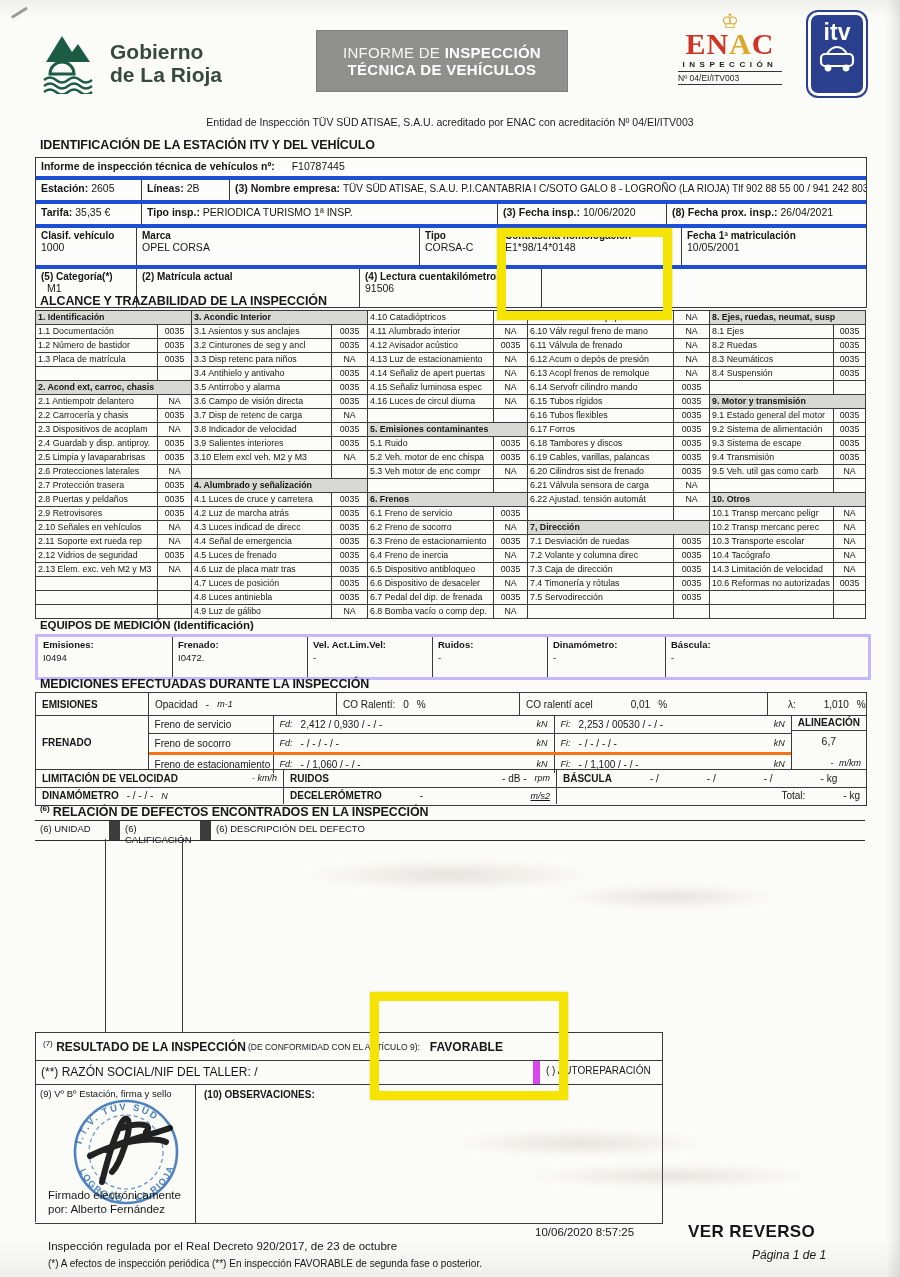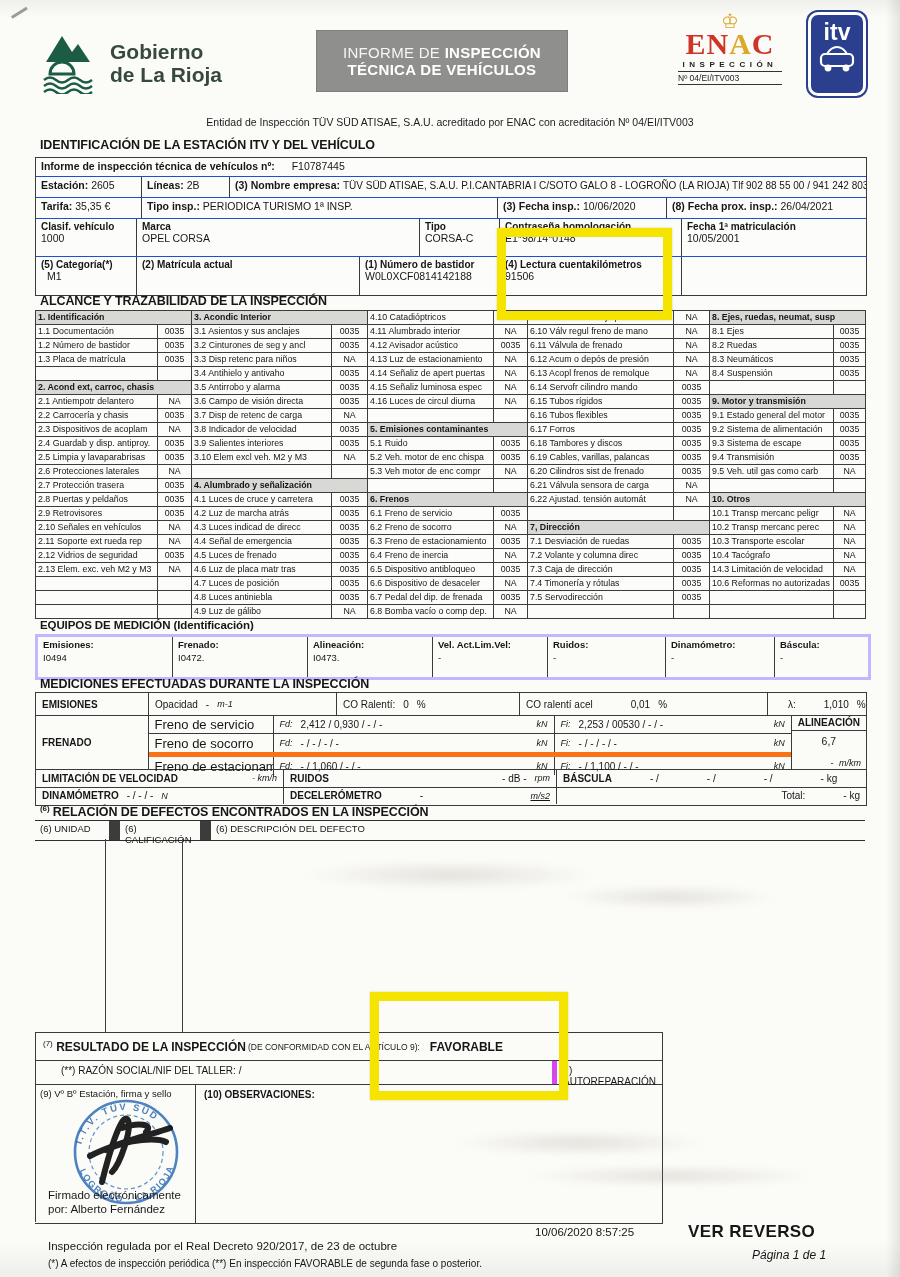--- a/index.html
+++ b/index.html
@@ -27,21 +27,21 @@
   .enac .insp{font-size:8px;letter-spacing:4.5px;font-weight:700;color:#222;margin-top:2px;}
   .enac .num{font-size:8.5px;color:#222;border-top:1px solid #333;border-bottom:1px solid #333;padding:1px 0;margin-top:2px;text-align:left;}
   .itv-sign{left:808px;top:12px;width:58px;height:84px;background:#2a3f8d;border-radius:10px;
     box-shadow:0 0 0 2px #2a3f8d, inset 0 0 0 3px #fff,inset 0 0 0 5px #2a3f8d;
     display:flex;flex-direction:column;align-items:center;justify-content:flex-start;}
   .itv-sign .itv-word{color:#fff;font-weight:700;font-size:23px;line-height:24px;margin-top:8px;letter-spacing:0;}
   .accred{left:0;top:116px;width:900px;text-align:center;font-size:10.5px;color:#1c1c1c;}
   .sec-title{font-weight:700;font-size:12.5px;letter-spacing:-.1px;}
   
   .id-table{left:35px;top:157px;width:830px;border:1px solid #3a3a3a;font-size:10.5px;background:rgba(255,255,255,.35);}
-  .id-row{display:flex;border-bottom:1px solid #1d4ed8;}
+  .id-row{display:flex;border-bottom:4px solid #1d4ed8;}
   .id-row:last-child{border-bottom:none;}
   .id-cell{border-right:1px solid #3a3a3a;padding:2px 5px;overflow:hidden;white-space:nowrap;}
   .id-cell:last-child{border-right:none;}
   .id-cell .cl{font-weight:700;display:block;font-size:10px;}
   .id-cell .cv{display:block;font-size:10.5px;}
   .redact{width:112px;height:16px;background:#0a0a0a;margin-top:1px;}
   
   #alcance-grid{position:absolute;left:35px;top:310px;width:830px;display:grid;
     grid-template-columns:122px 34px 140px 36px 126px 34px 146px 36px 124px 32px;
     grid-auto-rows:14px;border-top:1px solid #3c3c3c;border-left:1px solid #3c3c3c;
@@ -57,21 +57,21 @@
   .eq-cell{border-right:1px solid #3a3a3a;padding:2px 5px;font-size:9.5px;overflow:hidden;}
   .eq-cell:last-child{border-right:none;}
   .eq-cell .el{font-weight:700;display:block;}
   .eq-cell .ev{display:block;margin-top:2px;}
   
   .med-table{left:35px;top:692px;width:830px;height:112px;border:1px solid #3a3a3a;font-size:10px;}
   .med-row{position:absolute;left:0;width:830px;display:flex;}
   .mcell{border-right:1px solid #3a3a3a;padding:3px 6px;overflow:hidden;white-space:nowrap;display:flex;align-items:center;gap:8px;}
   .mcell:last-child{border-right:none;}
   .unit{font-style:italic;font-size:9px;}
-  .fr-name{font-size:13px;}
+  .fr-name{font-size:10px;}
   
   .def-head{left:35px;top:820px;width:830px;height:19px;border-top:1.5px solid #2e2e2e;border-bottom:1.5px solid #2e2e2e;display:flex;font-size:9.5px;}
   .def-head div{padding:2px 5px;}
   .vline{width:1px;background:#3c3c3c;}
   
   .res-block{left:35px;top:1032px;width:627px;height:190px;border:1px solid #3a3a3a;border-left:none;}
   .res-r1{position:absolute;left:0;top:0;width:627px;height:28px;border-bottom:1px solid #3a3a3a;display:flex;align-items:center;padding-left:8px;box-sizing:border-box;}
   .res-r2{position:absolute;left:0;top:28px;width:627px;height:24px;border-bottom:1px solid #3a3a3a;display:flex;box-sizing:border-box;}
   .res-r3{position:absolute;left:0;top:52px;width:627px;height:138px;}
   
@@ -171,24 +171,20 @@
           <span class="cl">Fecha 1ª matriculación</span>
           <span class="cv">10/05/2001</span>
         </div>
     </div>
     <div class="id-row" style="height:38px;">
       <div class="id-cell" style="width:90px;">
           <span class="cl">(5) Categoría(*)</span>
           <span class="cv" style="padding-left:6px;">M1</span>
         </div>
       <div class="id-cell" style="width:212px;"><span class="cl">(2) Matrícula actual</span><span class="redact"></span></div>
-      <div class="id-cell" style="width:129px;">
-          <span class="cl">(1) Número de bastidor</span>
-          <span class="cv">W0L0XCF0814142188</span>
-        </div>
       <div class="id-cell" style="width:171px;">
           <span class="cl">(4) Lectura cuentakilómetros</span>
           <span class="cv">91506</span>
         </div>
       <div class="id-cell" style="flex:1;"></div>
     </div>
   </div>
 
   <div class="abs sec-title" style="left:40px;top:294px;">ALCANCE Y TRAZABILIDAD DE LA INSPECCIÓN</div>
   <div id="alcance-grid">
@@ -406,24 +402,20 @@
 
   <div class="abs sec-title" style="left:40px;top:619px;font-size:11.5px;">EQUIPOS DE MEDICIÓN (Identificación)</div>
   <div id="equipos-table">
       <div class="eq-cell">
         <span class="el">Emisiones:</span>
         <span class="ev">I0494</span>
       </div>
       <div class="eq-cell">
         <span class="el">Frenado:</span>
         <span class="ev">I0472.</span>
-      </div>
-      <div class="eq-cell">
-        <span class="el">Alineación:</span>
-        <span class="ev">I0473.</span>
       </div>
       <div class="eq-cell">
         <span class="el">Vel. Act.Lim.Vel:</span>
         <span class="ev">-</span>
       </div>
       <div class="eq-cell">
         <span class="el">Ruidos:</span>
         <span class="ev">-</span>
       </div>
       <div class="eq-cell">
@@ -471,21 +463,21 @@
               <span class="unit">Fd:</span>
               <span>2,412   /  0,930   /  -        /  -</span>
               <span class="unit" style="margin-left:auto;">kN</span>
             </div>
           <div class="mcell" style="flex:1;border-right:none;">
               <span class="unit">Fi:</span>
               <span>2,253   /  00530   /  -        /  -</span>
               <span class="unit" style="margin-left:auto;">kN</span>
             </div>
         </div>
-        <div style="display:flex;height:18px;border-bottom:5px solid #f97316;">
+        <div style="display:flex;height:18px;border-bottom:3px solid #f97316;">
           <div class="mcell fr-name" style="width:112px;">Freno de socorro</div>
           <div class="mcell" style="width:268px;">
               <span class="unit">Fd:</span>
               <span>-         /  -         /  -        /  -</span>
               <span class="unit" style="margin-left:auto;">kN</span>
             </div>
           <div class="mcell" style="flex:1;border-right:none;">
               <span class="unit">Fi:</span>
               <span>-         /  -        /  -        /  -</span>
               <span class="unit" style="margin-left:auto;">kN</span>
@@ -564,21 +556,21 @@
   <div class="abs ghost" style="left:300px;top:860px;width:300px;height:30px;"></div>
   <div class="abs ghost" style="left:560px;top:885px;width:220px;height:24px;"></div>
 
   <div class="abs res-block">
     <div class="res-r1">
       <span class="b" style="font-size:12px;"><sup style="font-size:8px;font-weight:400;">(7)</sup> <span>RESULTADO DE LA INSPECCIÓN</span></span>
       <span style="font-size:8.5px;margin-left:2px;">(DE CONFORMIDAD CON EL ARTÍCULO 9):</span>
       <span class="b" style="font-size:12px;margin-left:10px;">FAVORABLE</span>
     </div>
     <div class="res-r2">
-      <div style="width:505px;border-right:5px solid #d946ef;padding:4px 6px;font-size:10px;box-sizing:border-box;margin-left:20px;">(**) RAZÓN SOCIAL/NIF DEL TALLER: /</div>
+      <div style="width:505px;border-right:7px solid #d946ef;padding:4px 6px;font-size:12px;box-sizing:border-box;">(**) RAZÓN SOCIAL/NIF DEL TALLER: /</div>
       <div style="flex:1;padding:4px 6px;font-size:10px;">(  ) AUTOREPARACIÓN</div>
     </div>
     <div class="res-r3">
       <div style="position:absolute;left:0;top:0;width:161px;height:138px;border-right:1px solid #3a3a3a;padding:3px 5px;font-size:9.5px;box-sizing:border-box;">
         <span>(9) Vº Bº Estación, firma y sello</span>
       </div>
       <div style="position:absolute;left:161px;top:0;right:0;height:138px;padding:3px 8px;font-size:10.5px;box-sizing:border-box;">
         <span class="b" style="font-size:10px;">(10) OBSERVACIONES:</span>
       </div>
     </div>

